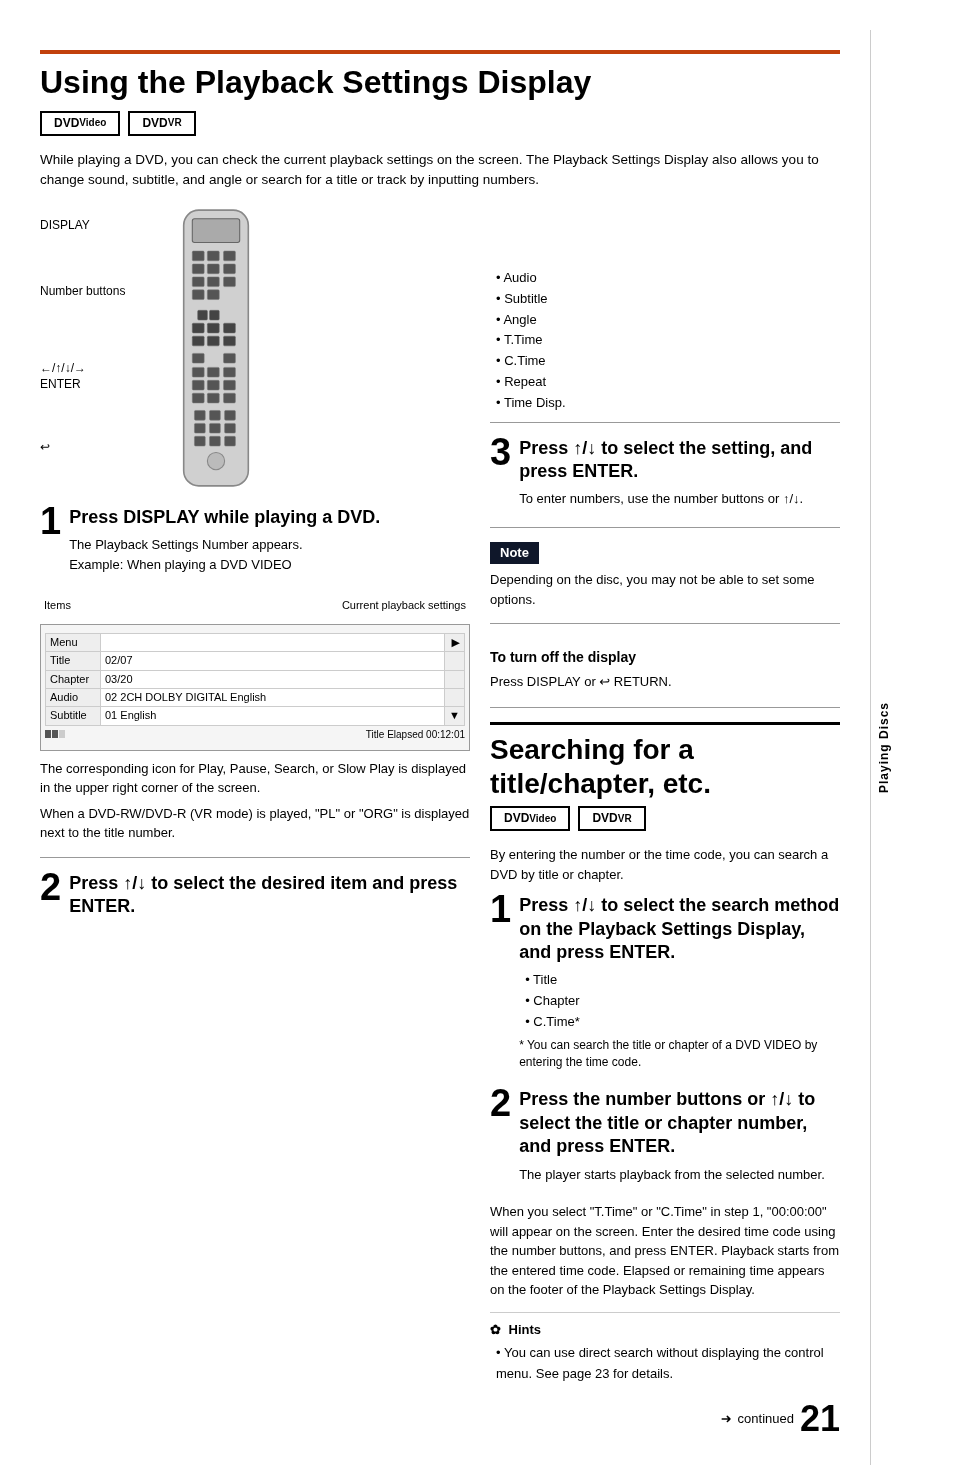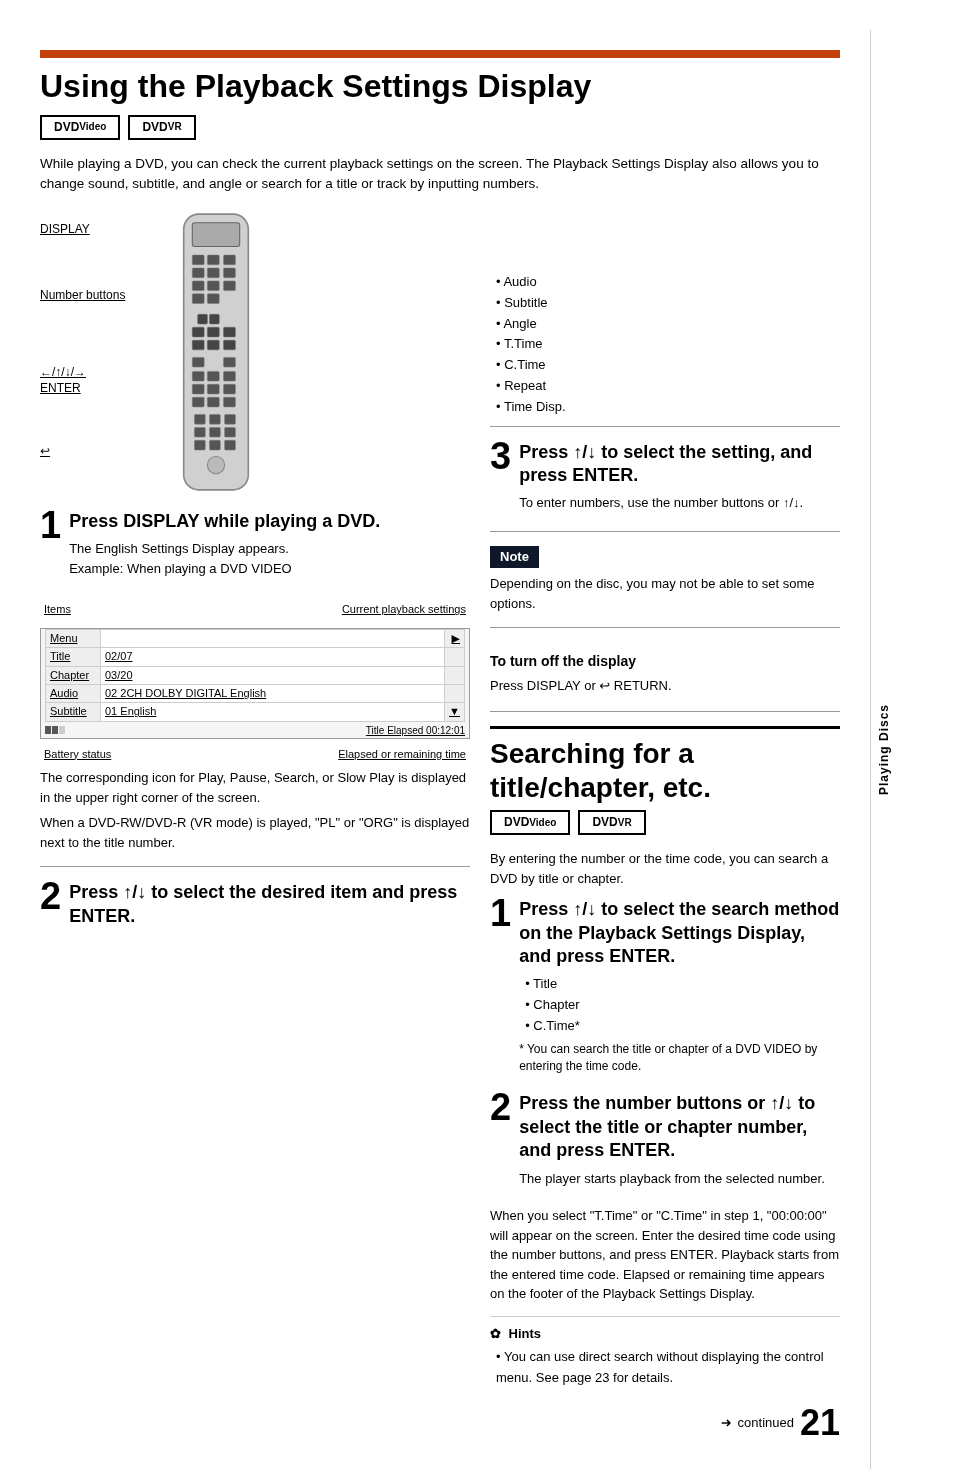--- a/index.html
+++ b/index.html
@@ -40,21 +40,21 @@
       color: #000;
       white-space: nowrap;
     }
 
     
     .page-title {
       font-size: 32px;
       font-weight: bold;
       line-height: 1.15;
       margin-bottom: 10px;
-      border-top: 8px solid #c2410c;
+      border-top: 4px solid #c2410c;
       padding-top: 10px;
     }
     .badges {
       display: flex;
       gap: 8px;
       margin-bottom: 14px;
       align-items: center;
     }
     .badge {
       border: 2px solid #000;
@@ -73,21 +73,20 @@
       font-size: 13.5px;
       margin-bottom: 16px;
       line-height: 1.5;
     }
 
     
     .diagram-area {
       display: flex;
       gap: 26px;
       margin-bottom: 18px;
-      text-decoration: underline;
     }
     .diagram-labels {
       display: flex;
       flex-direction: column;
       justify-content: flex-start;
       font-size: 12px;
       gap: 32px;
       padding-top: 10px;
       min-width: 90px;
     }
@@ -140,21 +139,21 @@
     .step-content {
       overflow: hidden;
     }
     .clearfix::after { content: ''; display: table; clear: both; }
 
     
     .display-table-area {
       margin: 10px 0 8px 0;
       border: 1px solid #999;
       background: #f5f5f5;
-      padding: 0 0;
+      padding: 8px 0;
       width: 100%;
       font-size: 11px;
     }
     .display-labels-row {
       display: flex;
       justify-content: space-between;
       padding: 0 4px;
       font-size: 11px;
       margin-bottom: 2px;
     }
@@ -397,26 +396,26 @@
             </g>
 
             <circle cx="50" cy="235" r="8" fill="#bbb" stroke="#888" stroke-width="1"></circle>
           </svg>
         </div>
 
         <div class="step clearfix">
           <div class="step-number">1</div>
           <div class="step-content">
             <div class="step-heading">Press DISPLAY while playing a DVD.</div>
-            <p class="step-body">The English Settings Display appears.</p>
+            <p class="step-body">The Playback Settings Number appears.</p>
             <p class="step-body">Example: When playing a DVD VIDEO</p>
           </div>
         </div>
 
-        <div style="margin: 24px 0 6px 0; text-decoration: underline;">
+        <div style="margin: 24px 0 6px 0;">
           <div class="display-labels-row">
             <span>Items</span>
             <span>Current playback settings</span>
           </div>
           <div class="display-table-area">
             <table class="display-table">
               <tbody>
                   <tr>
                 <td class="td-label">Menu</td>
                 <td class="td-value"></td>
@@ -448,24 +447,20 @@
               <span>
                 <span class="battery-bar">
                   <span class="battery-cell"></span>
                   <span class="battery-cell"></span>
                   <span class="battery-cell empty"></span>
                 </span>
               </span>
               <span>Title Elapsed 00:12:01</span>
             </div>
           </div>
-          <div class="display-labels-row" style="margin-top:4px;">
-            <span>Battery status</span>
-            <span>Elapsed or remaining time</span>
-          </div>
         </div>
 
         <p class="step-body">The corresponding icon for Play, Pause, Search, or Slow Play is displayed in the upper right corner of the screen.</p>
         <p class="step-body" style="margin-top:6px;">When a DVD-RW/DVD-R (VR mode) is played, "PL" or "ORG" is displayed next to the title number.</p>
 
         <hr>
 
         <div class="step clearfix">
           <div class="step-number" style="font-size:38px;">2</div>
           <div class="step-content">

